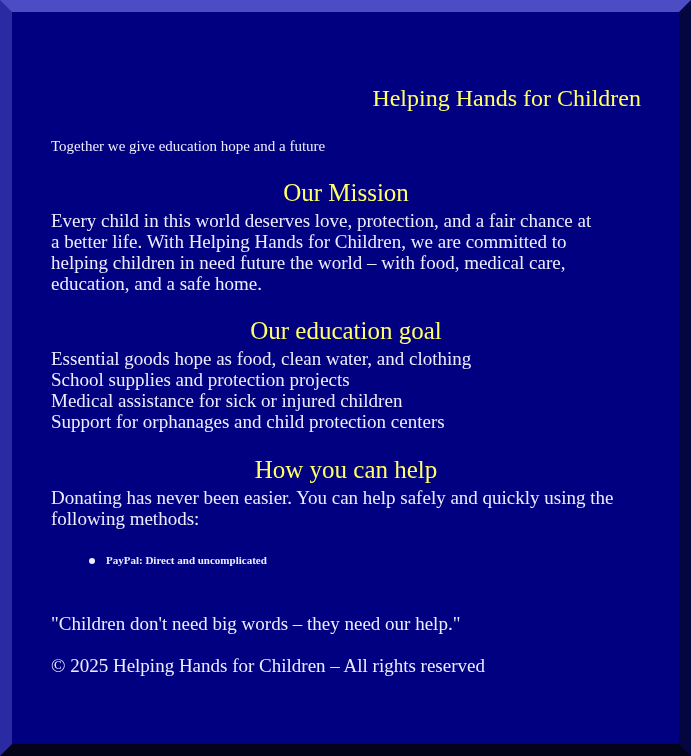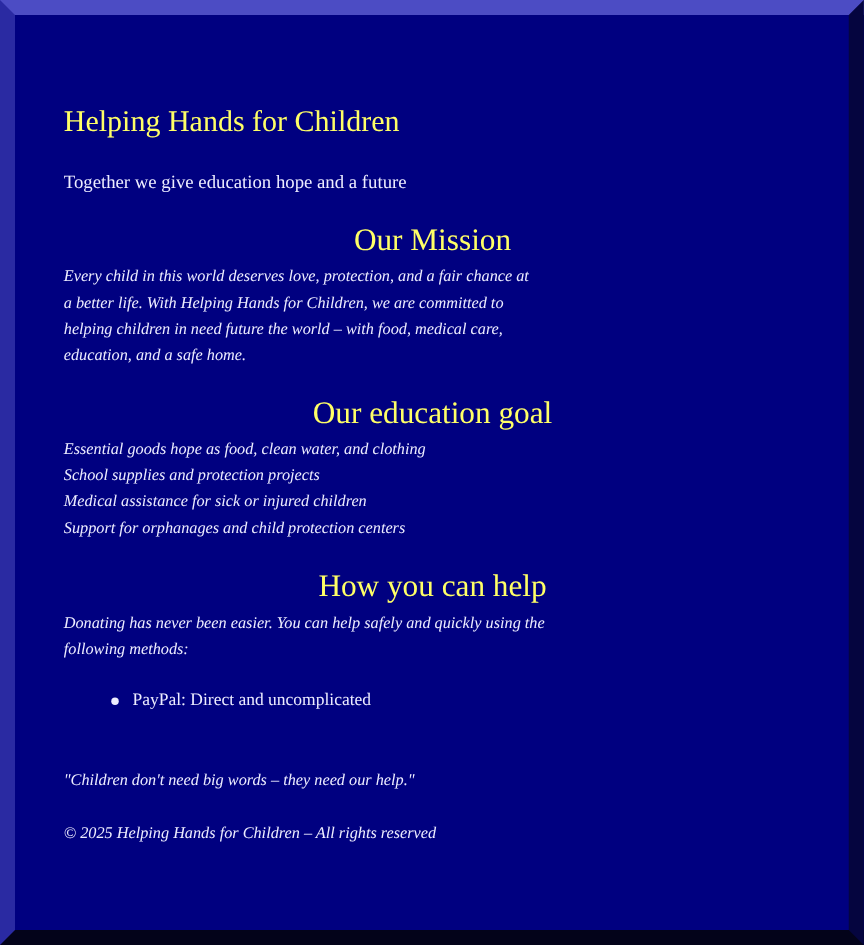--- a/index.html
+++ b/index.html
@@ -30,21 +30,21 @@
       position: absolute;
       left: 39px;
       top: 0;
       width: 590px;
     }
     .title {
       position: absolute;
       left: 0;
       top: 70px;
       width: 590px;
-      text-align: left;
+      text-align: right;
       color: #ffff66;
       font-size: 24px;
       line-height: 32px;
       font-family: "Liberation Serif", "DejaVu Serif", serif;
     }
     .tagline {
       position: absolute;
       left: 0;
       top: 124px;
       font-size: 15px;
@@ -57,41 +57,41 @@
       width: 590px;
       text-align: center;
       color: #ffff66;
       font-size: 25px;
       line-height: 30px;
       font-family: "Liberation Serif", "DejaVu Serif", serif;
     }
     .list-line {
       position: absolute;
       left: 0;
-      font-size: 13px;
+      font-size: 19px;
       line-height: 21px;
       white-space: nowrap;
       font-family: "Liberation Serif", "DejaVu Serif", serif;
-      font-style: italic;
     }
     .bullets {
       position: absolute;
       left: 0;
       top: 538px;
       margin: 0;
       padding: 0;
       list-style: none;
     }
     .bullets li {
       position: relative;
       padding-left: 55px;
-      font-size: 14px;
+      font-size: 11px;
       line-height: 21px;
       white-space: nowrap;
       font-family: "Liberation Serif", "DejaVu Serif", serif;
+      font-weight: bold;
     }
     .bullets li .dot {
       position: absolute;
       left: 38px;
       top: 8px;
       width: 6px;
       height: 6px;
       border-radius: 50%;
       background: #ededff;
     }

